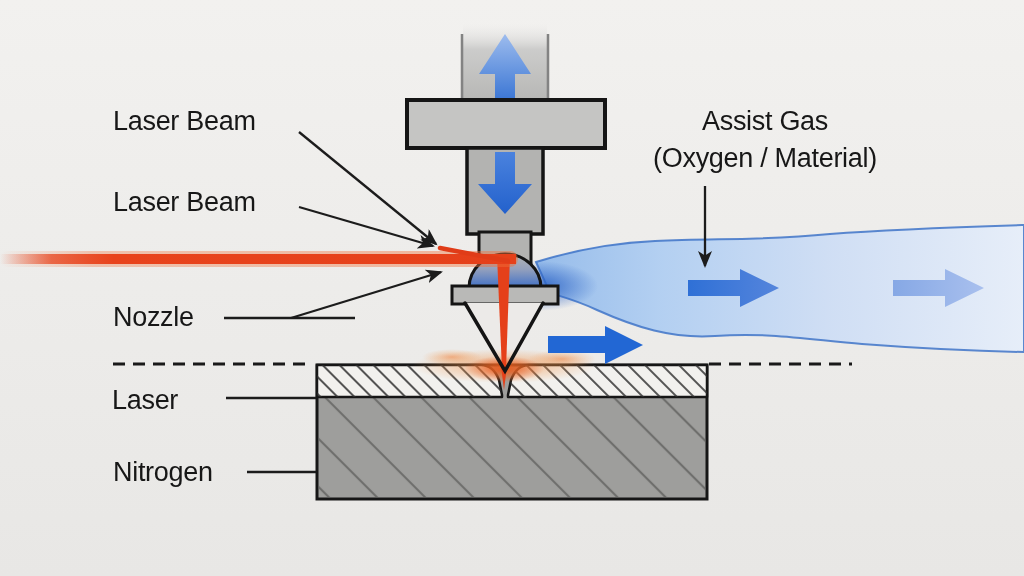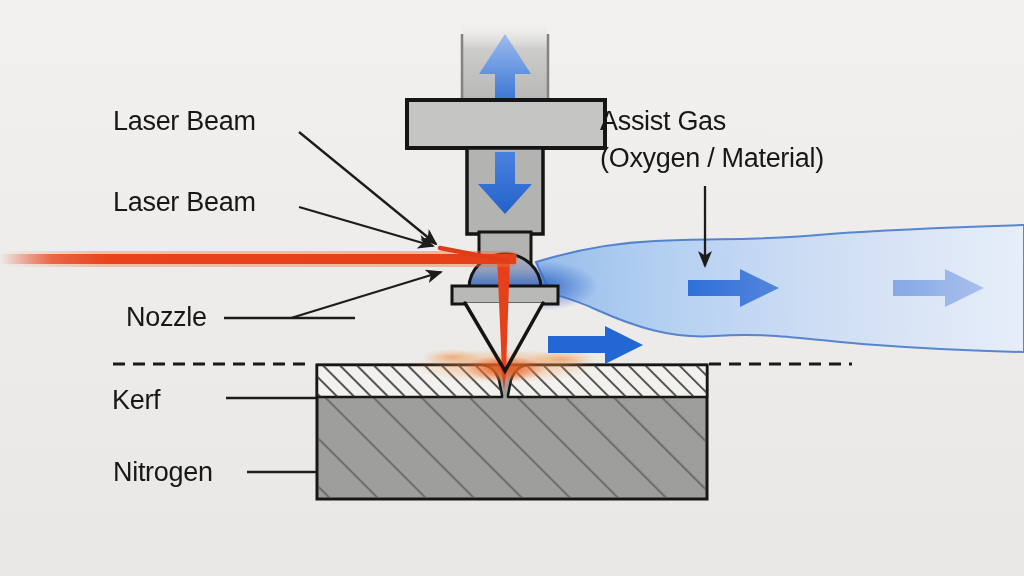--- a/index.html
+++ b/index.html
@@ -10,21 +10,21 @@
   }
   .stage{position:relative;width:1024px;height:508px;}
   .stage svg{position:absolute;left:0;top:0;}
   .label{
     position:absolute;
     font-size:27px;font-weight:500;letter-spacing:-0.3px;
     color:#171717;line-height:30px;white-space:nowrap;
     user-select:none;
   }
   .label-assist{
-    width:330px;line-height:37px;white-space:nowrap;
+    text-align:center;width:330px;line-height:37px;white-space:nowrap;
   }
 </style>
 </head>
 <body>
 
 <div class="stage">
 
 <svg width="1024" height="576" viewBox="0 0 1024 576">
   <defs>
     <linearGradient id="bgGrad" x1="0" y1="0" x2="0" y2="1">
@@ -178,21 +178,21 @@
     <path d="M224,318 H355"></path>
     <path d="M291,318 L441,272" marker-end="url(#ah)"></path>
     <path d="M705,186 V266" marker-end="url(#ah)"></path>
     <path d="M226,398 H316"></path>
     <path d="M247,472 H316"></path>
   </g>
 </svg>
 
 <div class="label" style="left:113px;top:106px">Laser Beam</div>
 <div class="label" style="left:113px;top:187px">Laser Beam</div>
-<div class="label" style="left:126px;top:302px">Nozzle</div>
-<div class="label" style="left:112px;top:385px">Kerf</div>
+<div class="label" style="left:113px;top:302px">Nozzle</div>
+<div class="label" style="left:112px;top:385px">Laser</div>
 <div class="label" style="left:113px;top:457px">Nitrogen</div>
 <div class="label label-assist" style="left:600px;top:103px">
   <div>Assist Gas</div>
   <div>(Oxygen / Material)</div>
 </div>
 
 </div>
 
 </body></html>

